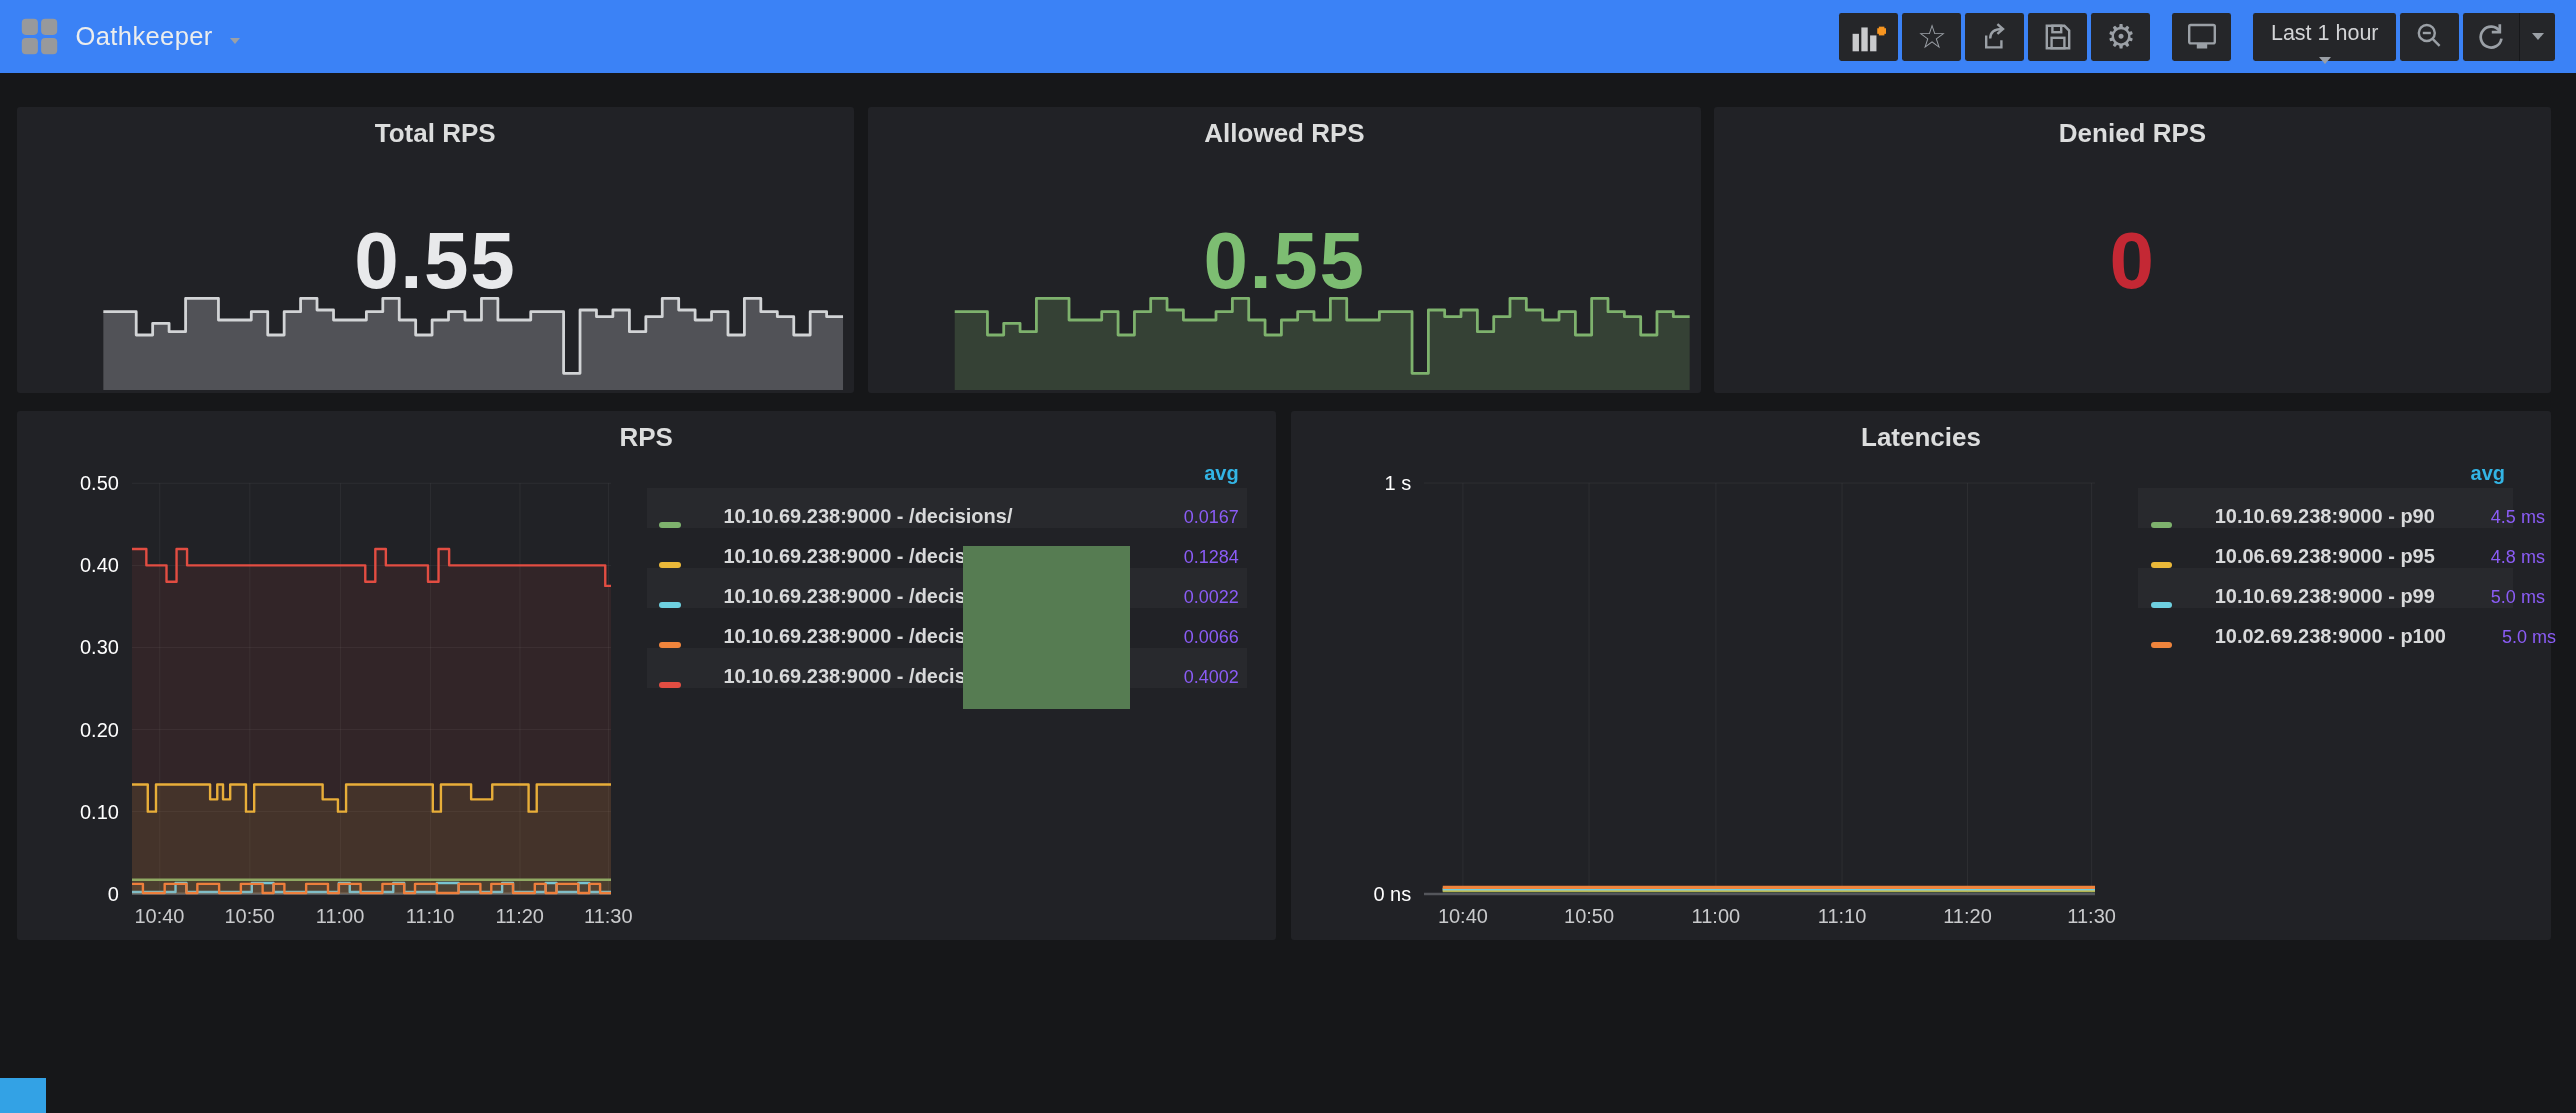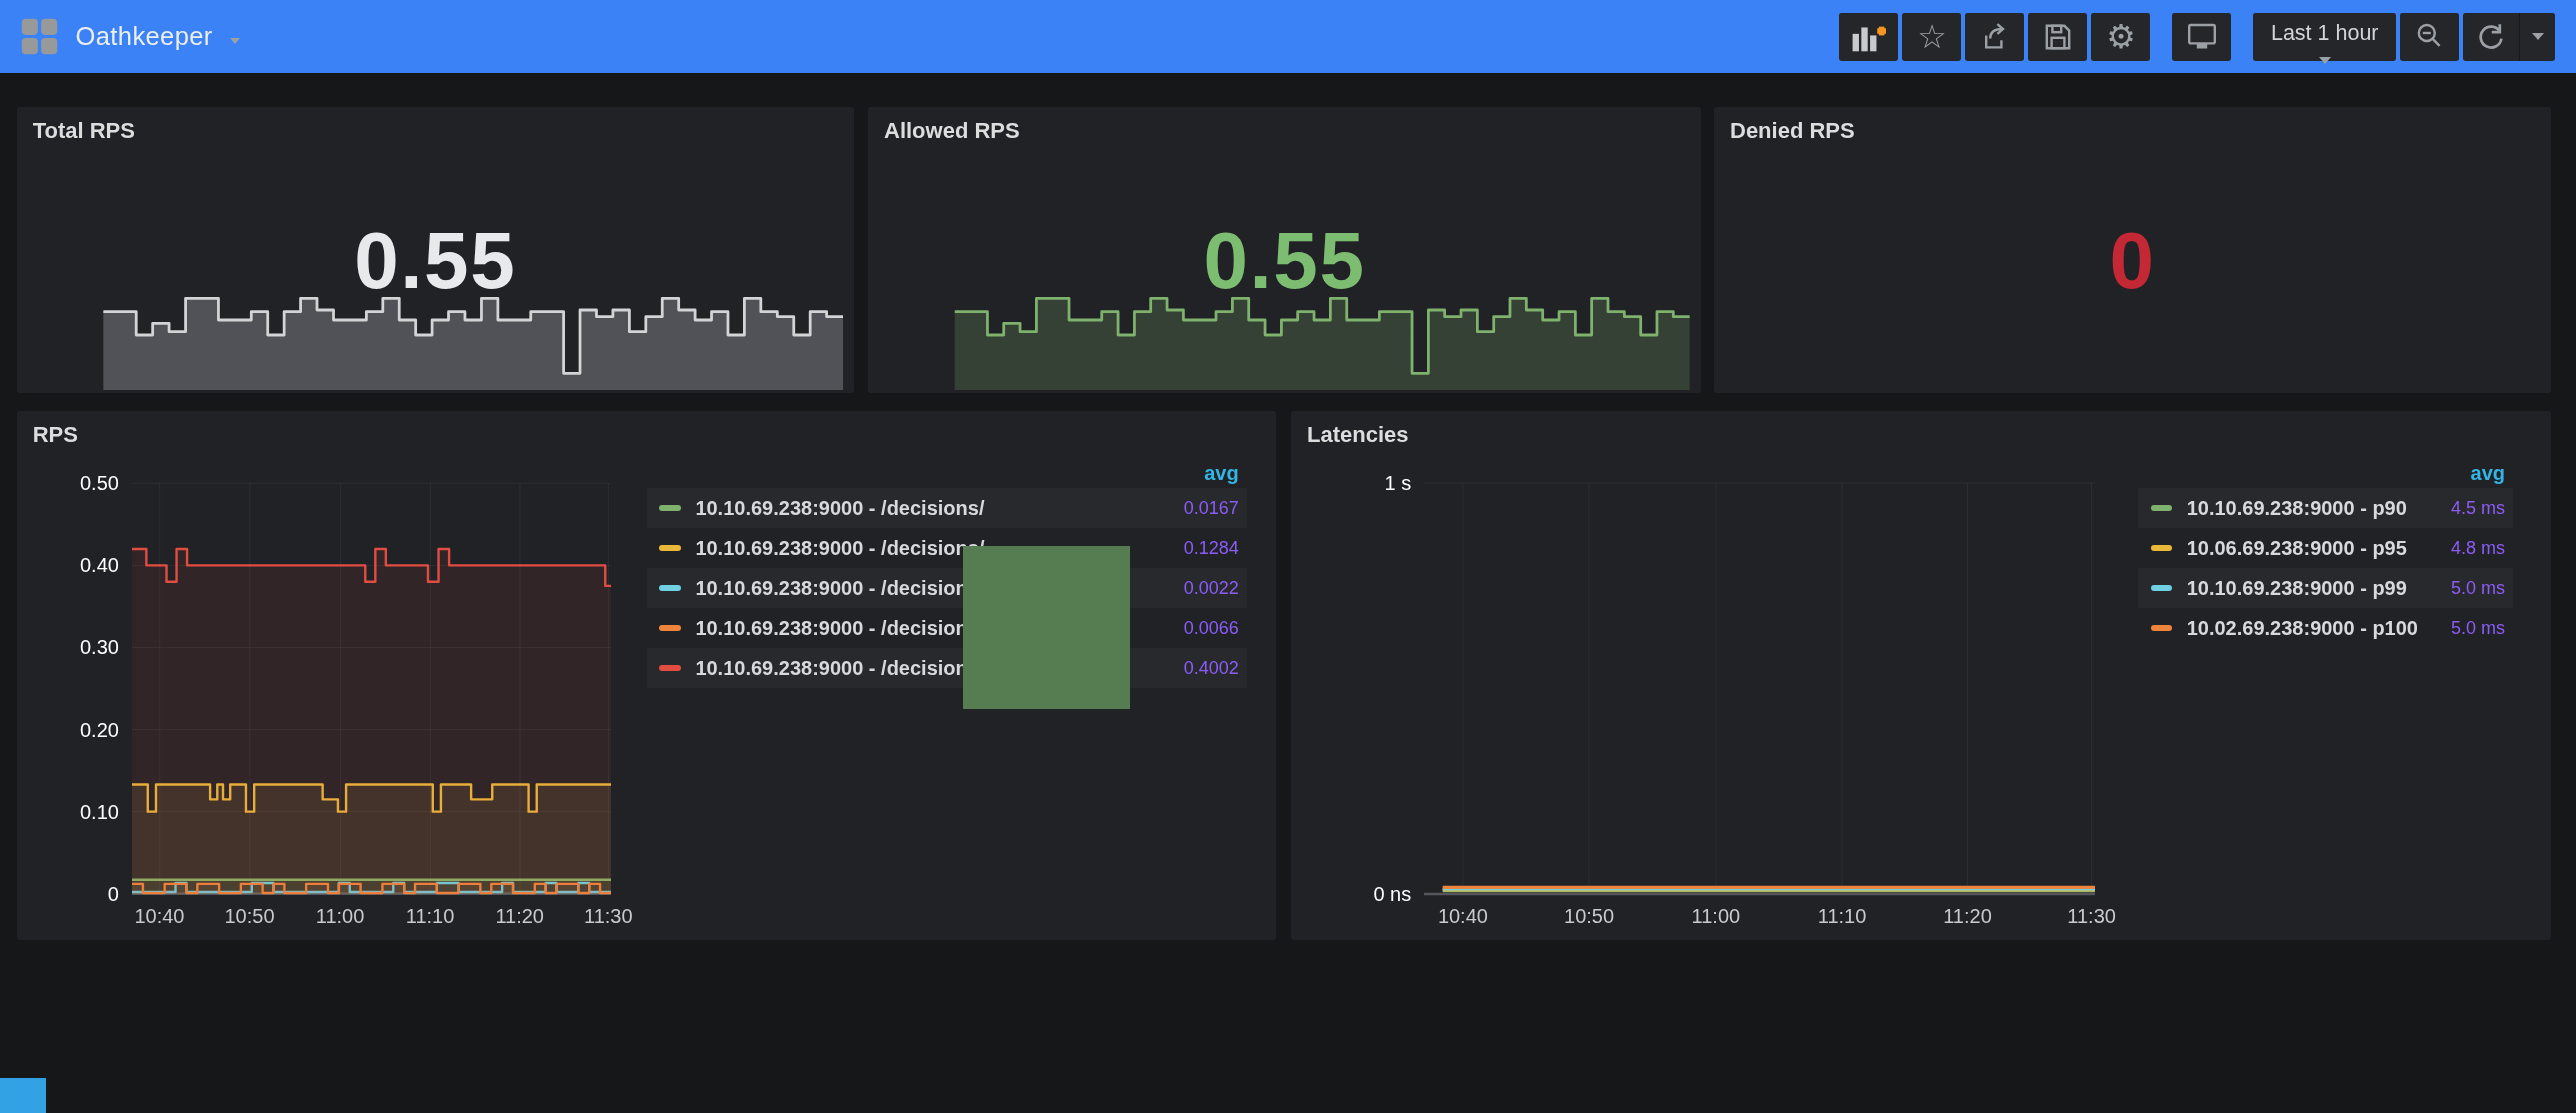--- a/index.html
+++ b/index.html
@@ -23,42 +23,42 @@
   .tb-split .p1{width:56px;border-right:0.8px solid #17181b;}
   .tb-split .p2{width:35px;}
   svg.icn{display:block;}
   
   .panel{position:absolute;background:#212226;border-radius:3.2px;}
   #stat1{left:16.7px;top:107px;width:837px;height:286px;}
   #stat2{left:868px;top:107px;width:833px;height:286px;}
   #stat3{left:1714px;top:107px;width:837px;height:286px;}
   #rps  {left:16.7px;top:411px;width:1259px;height:529px;}
   #lat  {left:1291px;top:411px;width:1260px;height:529px;}
-  .panel-title{position:absolute;top:11px;left:16px;width:100%;text-align:left;
-               font-size:22px;font-weight:700;color:#dcdddd;cursor:pointer;z-index:3;}
+  .panel-title{position:absolute;top:11px;left:0;width:100%;text-align:center;
+               font-size:26px;font-weight:700;color:#dcdddd;cursor:pointer;z-index:3;}
   .stat-value{position:absolute;left:50%;top:54%;transform:translate(-50%,-50%);
               font-size:80px;font-weight:700;z-index:2;letter-spacing:1.6px;}
   .spark{position:absolute;left:85px;right:9.6px;bottom:3.2px;height:100px;z-index:1;}
   .spark svg{width:100%;height:100%;}
   
   .plot{position:absolute;z-index:1;}
   #rps-plot{left:115px;top:72px;width:479px;height:411px;}
   #lat-plot{left:133px;top:72px;width:671px;height:411px;}
   .plot svg{width:100%;height:100%;overflow:visible;}
   .xtick{position:absolute;top:calc(100% + 11px);transform:translateX(-50%);
          font-size:20px;color:#c9cacc;white-space:nowrap;}
   .ytick{position:absolute;right:calc(100% + 12.8px);transform:translateY(-50%);
          font-size:20px;color:#ffffff;white-space:nowrap;}
   
   .legend{position:absolute;top:48px;z-index:2;}
   #rps-legend{left:630px;width:600px;}
   #lat-legend{left:847px;width:375px;}
   .leg-head{height:29px;display:flex;align-items:center;justify-content:flex-end;
             padding-right:8px;font-size:20px;font-weight:700;color:#33b5e5;cursor:pointer;}
-  .leg-row{height:40px;display:flex;align-items:center;padding:0 8px 0 12.8px;cursor:pointer;box-sizing:border-box;}
+  .leg-row{height:40px;display:flex;align-items:flex-end;padding:0 8px 0 12.8px;cursor:pointer;box-sizing:border-box;gap:28px;}
   .leg-row.zeb{background:rgba(255,255,255,0.035);}
   .swatch{width:21.5px;height:6.4px;border-radius:3.2px;margin-right:14.4px;flex:none;}
   .lname{font-size:20px;font-weight:700;color:#d8d9da;white-space:nowrap;}
   .lspace{flex:1;}
   .lval{font-size:18px;color:#8b5cf6;white-space:nowrap;}
   
   .artifact-green{position:absolute;left:963px;top:546px;width:167px;height:163px;z-index:5;}
   .corner-blue{position:absolute;left:0;bottom:0;width:46px;height:35px;z-index:6;cursor:pointer;}
 </style>
 </head>

